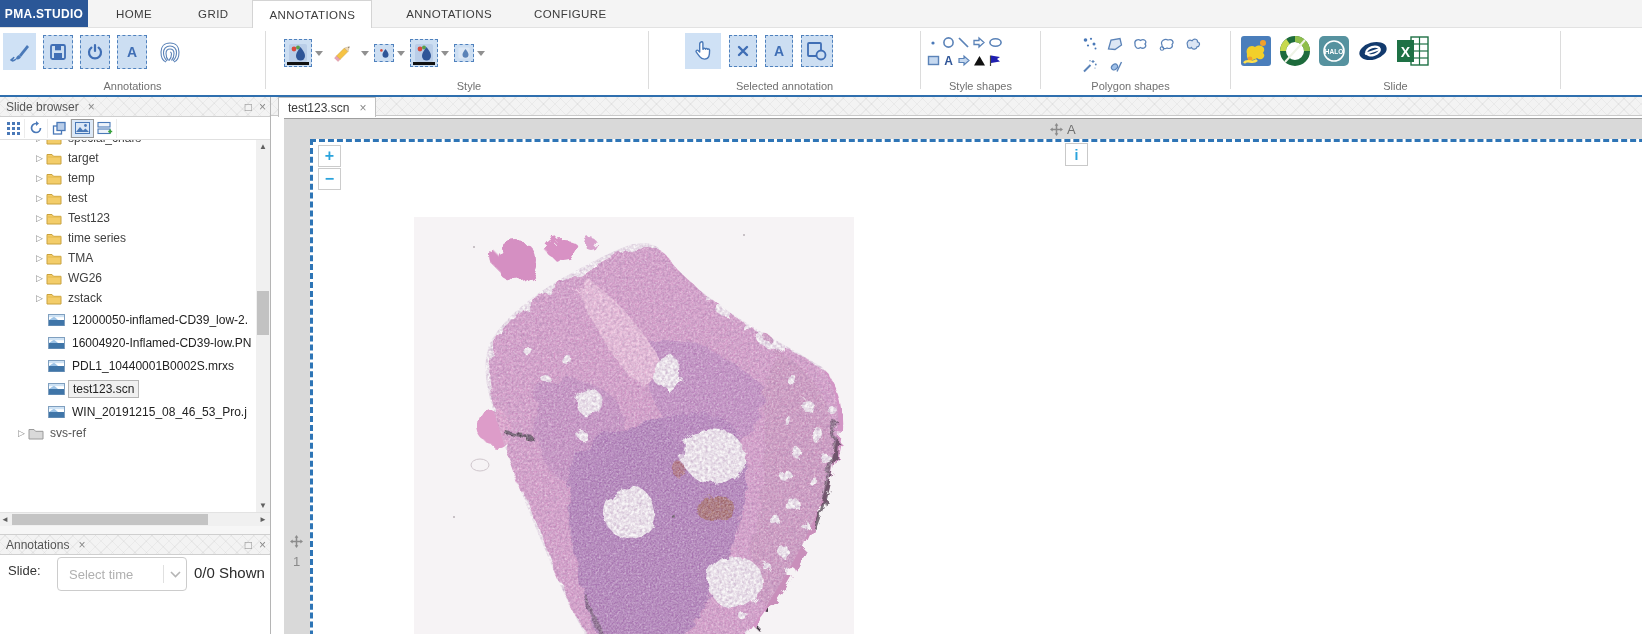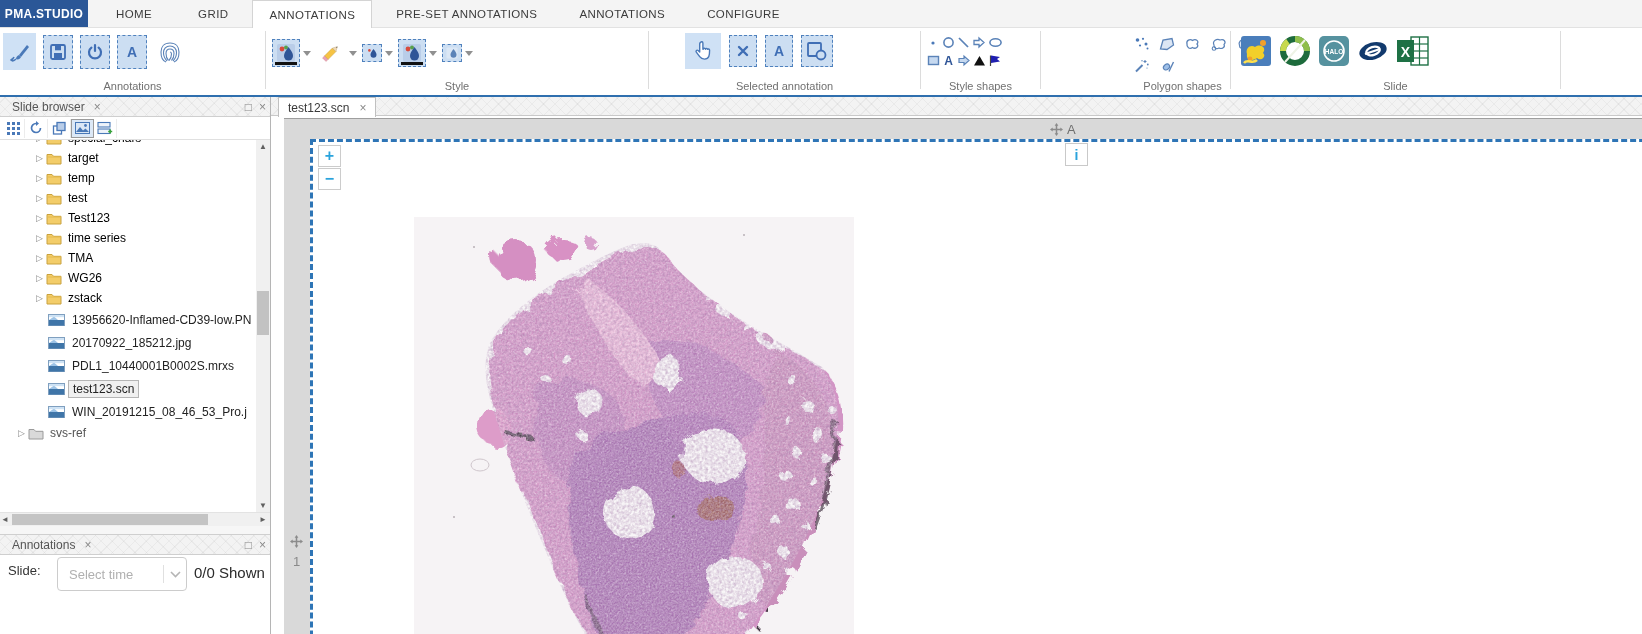--- a/index.html
+++ b/index.html
@@ -22,33 +22,33 @@
   .dashed{background:#ccdef2;border:1px dashed #4f81bd;}
   .caret{width:0;height:0;border-left:4px solid transparent;border-right:4px solid transparent;border-top:5px solid #909090;margin:0 5px 0 3px;}
   .coloru{position:absolute;left:2px;right:2px;bottom:1px;height:3px;background:#111;}
   .mini{display:flex;align-items:center;justify-content:center;}
   
   .blue-sep{position:absolute;left:0;top:95px;width:100%;height:2px;background:#2f6fae;z-index:5;}
   
   .left-panel{position:absolute;left:0;top:97px;width:271px;bottom:0;background:#fff;border-right:1px solid #b5b5b5;box-sizing:border-box;z-index:10;}
   .hatch{background-color:#f3f3f3;background-image:repeating-linear-gradient(45deg,rgba(0,0,0,.04) 0 1px,transparent 1px 8px),repeating-linear-gradient(-45deg,rgba(0,0,0,.04) 0 1px,transparent 1px 8px);}
   .panel-title{position:relative;height:19px;border-bottom:1px solid #cfcfcf;display:flex;align-items:center;font-size:12px;color:#555;}
-  .panel-title .ttl{margin-left:12px;}
+  .panel-title .ttl{margin-left:6px;}
   .panel-title .tclose{margin-left:9px;color:#8a8a8a;font-size:12px;cursor:pointer;}
   .winbtns{position:absolute;right:4px;top:0;bottom:0;display:flex;align-items:center;gap:7px;color:#8a8a8a;font-size:12px;}
   .winbtns span{cursor:pointer;}
   .sb-toolbar{height:22px;border-bottom:1px solid #e0e0e0;display:flex;align-items:center;padding-left:2px;}
   .tbtn{width:23px;height:19px;display:flex;align-items:center;justify-content:center;border-right:1px solid #ececec;cursor:pointer;box-sizing:border-box;}
   .tbtn.sel{border:1px solid #9a9a9a;background:#dce8f6;}
   
   .tree{position:relative;height:372px;overflow:hidden;}
   .tree-inner{position:absolute;left:0;top:-12px;right:14px;}
   .tree-row{height:20px;display:flex;align-items:center;white-space:nowrap;cursor:pointer;}
   .tree-row .tw{width:10px;margin-left:36px;font-size:9px;color:#8a8a8a;}
-  .tree-row .lbl{margin-left:6px;font-size:12px;color:#000000;}
+  .tree-row .lbl{margin-left:6px;font-size:12px;color:#404040;}
   .file-row{height:23px;display:flex;align-items:center;white-space:nowrap;cursor:pointer;}
   .file-row .ficn{margin-left:48px;}
   .file-row .lbl{margin-left:7px;font-size:12px;color:#222;}
   .file-row.selected .lbl{border:1px solid #b5b5b5;background:#f0f0f0;padding:1px 4px;margin-left:3px;}
   .gray-folder .lbl{color:#555;}
   
   .vsb{position:absolute;right:0;top:0;width:14px;height:372px;background:#f0f0f0;}
   .vsb .arr{position:absolute;left:0;width:14px;height:13px;font-size:8px;color:#606060;display:flex;align-items:center;justify-content:center;cursor:pointer;}
   .vsb .thumb{position:absolute;left:1px;width:12px;background:#c2c2c2;cursor:pointer;}
   .hsb{position:relative;height:13px;background:#f0f0f0;border-top:1px solid #e3e3e3;}
@@ -85,21 +85,20 @@
 
   <div class="menubar">
     <div class="brand">PMA.STUDIO</div>
     <div style="width:12px"></div>
     <div class="menu-item">HOME</div>
     <div style="width:14px"></div>
     <div class="menu-item">GRID</div>
     <div style="width:8px"></div>
     <div class="menu-item active">ANNOTATIONS</div>
     <div style="width:8px"></div>
-    <div class="menu-item">PRE-SET ANNOTATIONS</div>
     <div style="width:10px"></div>
     <div class="menu-item">ANNOTATIONS</div>
     <div style="width:10px"></div>
     <div class="menu-item">CONFIGURE</div>
   </div>
 
   <div class="ribbon">
 
     <div class="rib-group" style="left:0;width:265px;">
       <div class="rib-row" style="margin:6px 0 0 3px;gap:7px;">
@@ -139,21 +138,21 @@
               <path d="M13 7 C9 7 6.5 10 6.5 13.5 S8 20 10 22"></path>
               <path d="M13 10 c-2.5 0-4 2-4 4.5 0 3 1 5.5 2.5 7"></path>
             </g>
           </svg>
         </div>
       </div>
       <div class="rib-label">Annotations</div>
     </div>
     <div class="rib-divider" style="left:265px;"></div>
 
-    <div class="rib-group" style="left:266px;width:382px;">
+    <div class="rib-group" style="left:278px;width:382px;">
       <div class="rib-row" style="margin:11px 0 0 6px;">
         <div class="icnbtn dashed" style="width:28px;height:28px;position:relative;">
           <svg width="20" height="20" viewBox="0 0 20 20">
             <rect x="1" y="1" width="18" height="18" rx="2" fill="#b9cde8"></rect>
             <circle cx="6" cy="6" r="2.4" fill="#d84b3c"></circle>
             <circle cx="10" cy="4.6" r="2" fill="#58a04b"></circle>
             <path d="M12.5 4 C15.5 8 17 10.5 17 13 a4.5 4.5 0 0 1-9 0 c0-2.5 1.5-5 4.5-9z" fill="#2f5597"></path>
           </svg>
           <div class="coloru"></div>
         </div>
@@ -279,21 +278,21 @@
             <svg width="14" height="13" viewBox="0 0 14 13">
               <path d="M2.5 12 V1.5" stroke="#444" stroke-width="1.2"></path>
               <path d="M3 1.5 L12 3 l-3 2 3 2.5 -9 1.5z" fill="#1f1fb0"></path>
             </svg>
           </div>
       </div>
       <div class="rib-label">Style shapes</div>
     </div>
     <div class="rib-divider" style="left:1040px;"></div>
 
-    <div class="rib-group" style="left:1088px;width:189px;">
+    <div class="rib-group" style="left:1036px;width:189px;">
       <div class="rib-row" style="margin:8px 0 0 45px;gap:6px;">
         <div class="mini icnbtn" style="width:18px;height:16px">
             <svg width="16" height="15" viewBox="0 0 16 15">
               <circle cx="3.5" cy="4" r="1.8" fill="#4a79b8"></circle>
               <circle cx="9" cy="2.8" r="1.1" fill="#4a79b8"></circle>
               <circle cx="6" cy="9.5" r="1.1" fill="#4a79b8"></circle>
               <circle cx="12" cy="8" r="1.5" fill="#4a79b8"></circle>
               <circle cx="13.5" cy="12.5" r="1" fill="#4a79b8"></circle>
             </svg>
           </div>
@@ -532,40 +531,40 @@
                 <path d="M1 2.5 h5 l1.6 1.8 H15 V12 H1z" fill="#f3cd6a" stroke="#c9a23e"></path>
                 <path d="M1 5 H15" stroke="#e4b94e"></path>
               </svg>
               <span class="lbl">zstack</span>
             </div>
           </div>
 
         <div>
 
 
-
             <div class="file-row">
               <svg class="ficn" width="17" height="12" viewBox="0 0 17 12">
                 <rect x=".5" y=".5" width="16" height="11" fill="#fff" stroke="#7f9fbf"></rect>
                 <rect x="1" y="6" width="15" height="5.5" fill="#3f75a8"></rect>
                 <path d="M1 6 L6 2.5 L10 6z" fill="#9dc3e6"></path>
                 <rect x="1" y="1" width="15" height="2.2" fill="#cfe3f5"></rect>
               </svg>
-              <span class="lbl">13956620-Inflamed-CD39-low.PN</span>
+              <span class="lbl">12000050-inflamed-CD39_low-2.</span>
             </div>
 
             <div class="file-row">
               <svg class="ficn" width="17" height="12" viewBox="0 0 17 12">
                 <rect x=".5" y=".5" width="16" height="11" fill="#fff" stroke="#7f9fbf"></rect>
                 <rect x="1" y="6" width="15" height="5.5" fill="#3f75a8"></rect>
                 <path d="M1 6 L6 2.5 L10 6z" fill="#9dc3e6"></path>
                 <rect x="1" y="1" width="15" height="2.2" fill="#cfe3f5"></rect>
               </svg>
-              <span class="lbl">20170922_185212.jpg</span>
-            </div>
+              <span class="lbl">16004920-Inflamed-CD39-low.PN</span>
+            </div>
+
 
             <div class="file-row">
               <svg class="ficn" width="17" height="12" viewBox="0 0 17 12">
                 <rect x=".5" y=".5" width="16" height="11" fill="#fff" stroke="#7f9fbf"></rect>
                 <rect x="1" y="6" width="15" height="5.5" fill="#3f75a8"></rect>
                 <path d="M1 6 L6 2.5 L10 6z" fill="#9dc3e6"></path>
                 <rect x="1" y="1" width="15" height="2.2" fill="#cfe3f5"></rect>
               </svg>
               <span class="lbl">PDL1_10440001B0002S.mrxs</span>
             </div>

